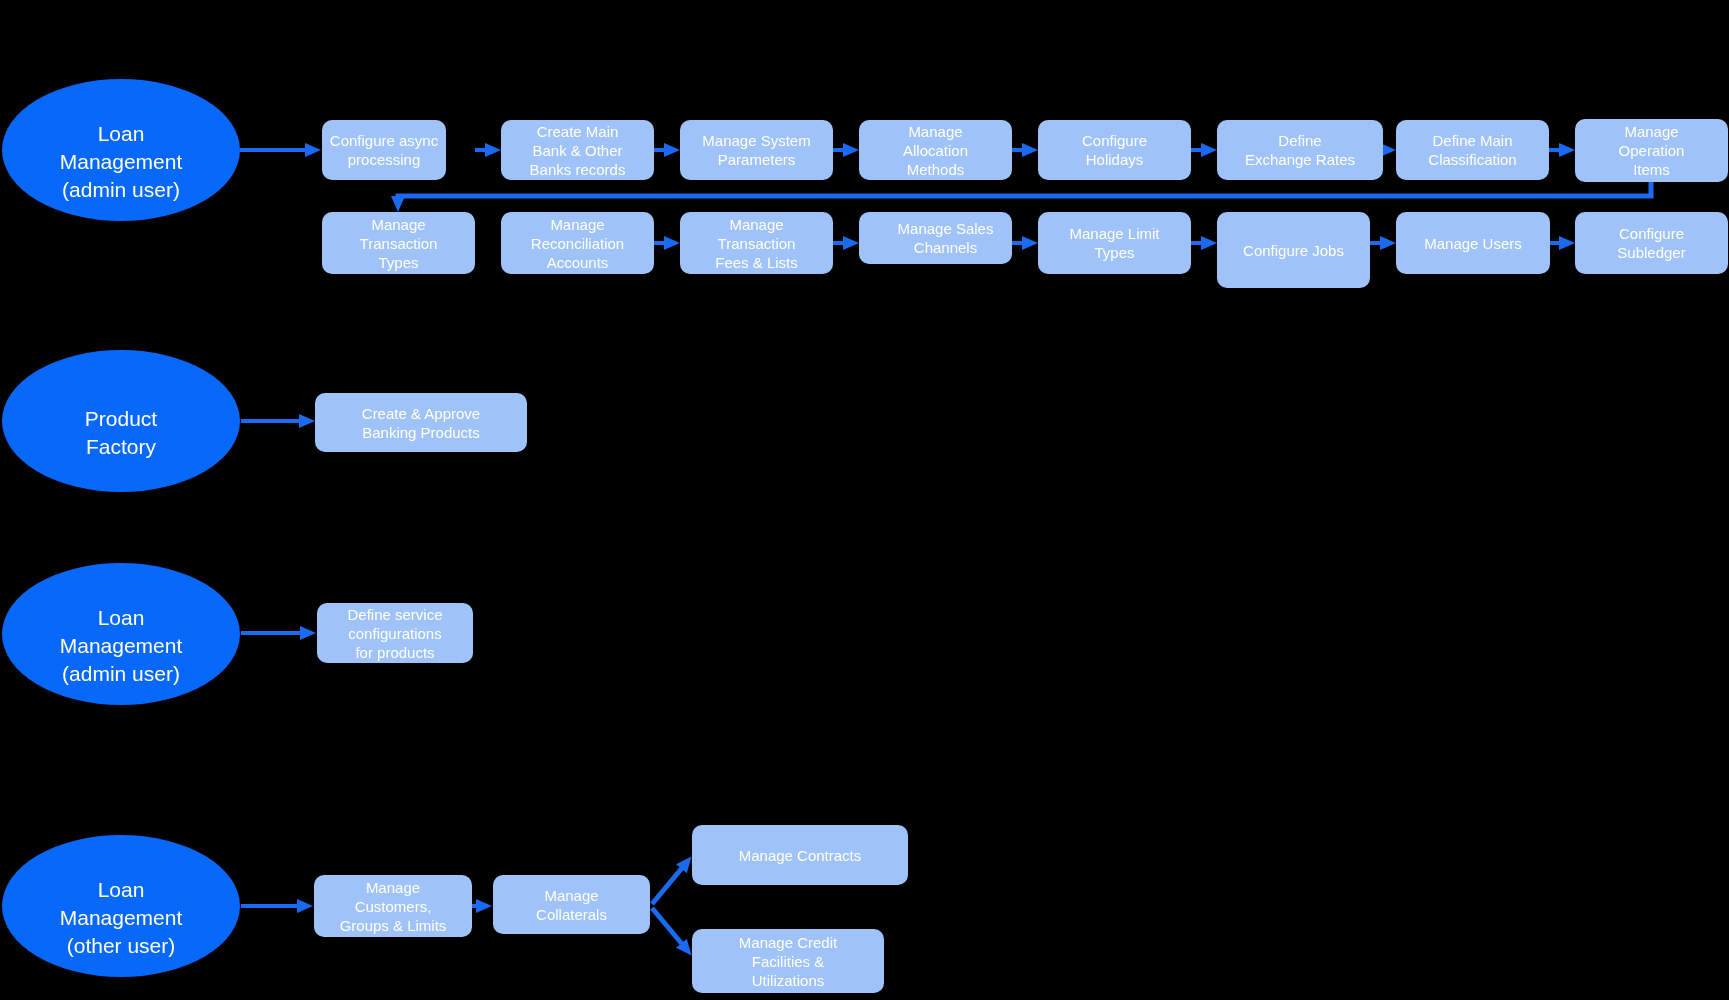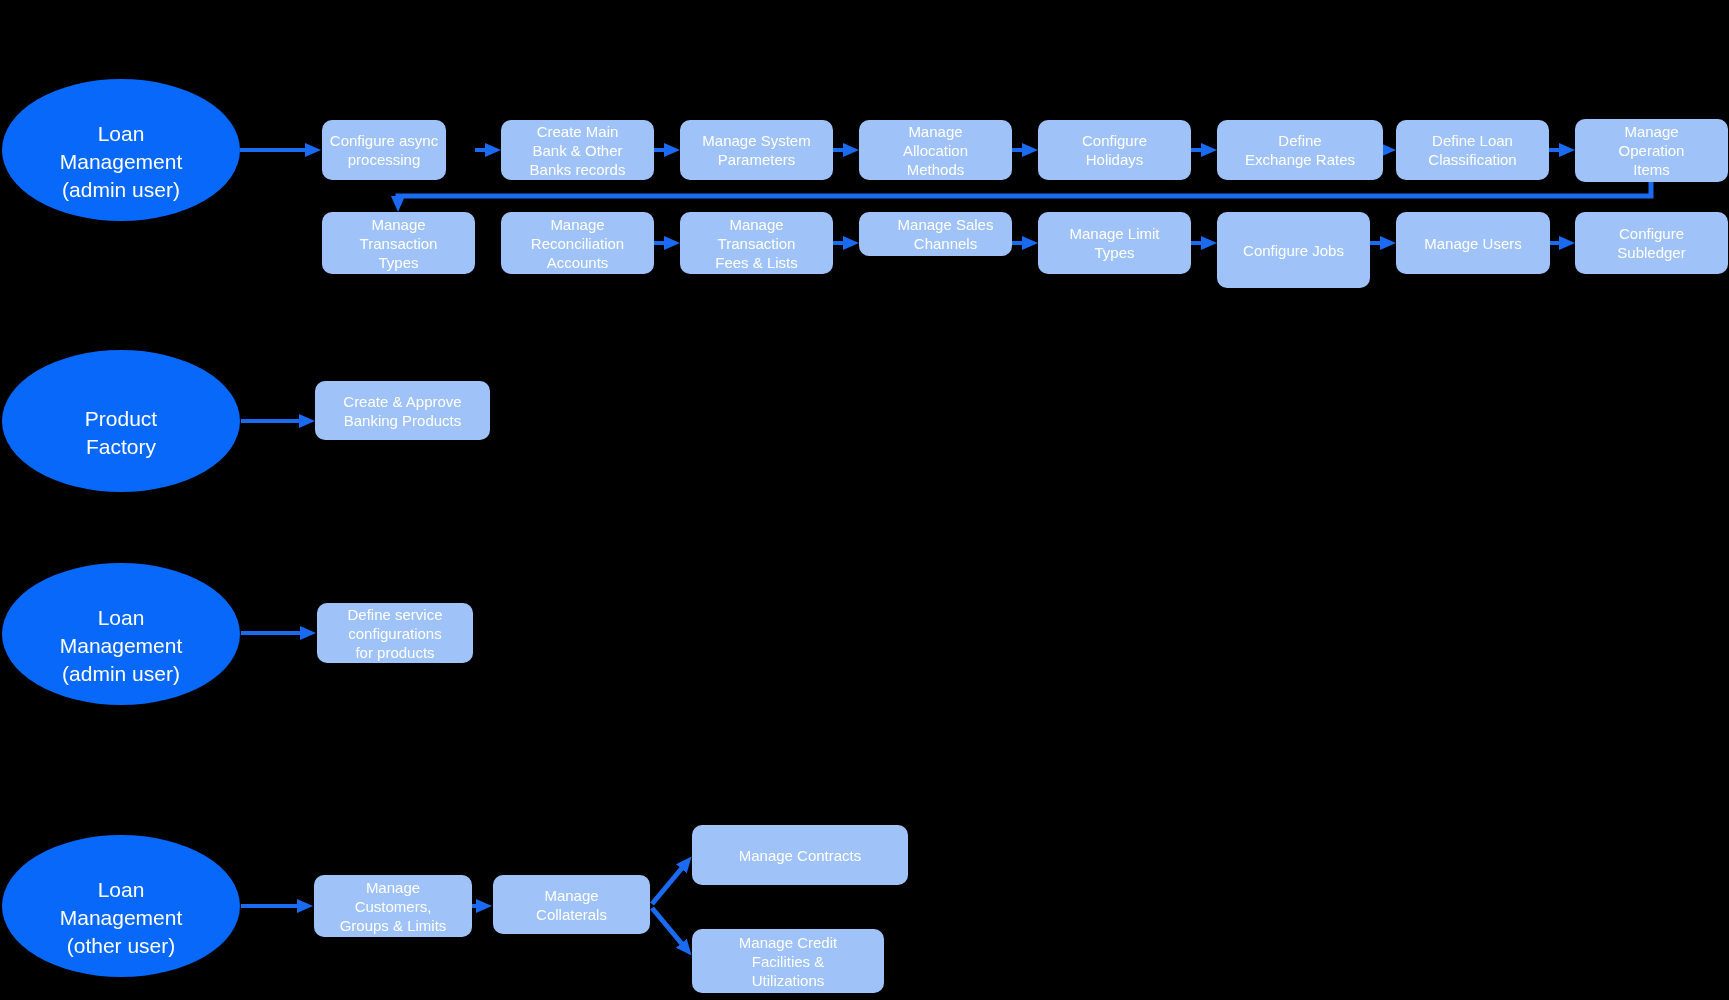--- a/index.html
+++ b/index.html
@@ -115,21 +115,21 @@
     </div>
   <div class="task" style="left:1038px;top:120px;width:153px;height:60px;">
       <span class="lbl">Configure
 Holidays</span>
     </div>
   <div class="task" style="left:1217px;top:120px;width:166px;height:60px;">
       <span class="lbl">Define
 Exchange Rates</span>
     </div>
   <div class="task" style="left:1396px;top:120px;width:153px;height:60px;">
-      <span class="lbl">Define Loan
+      <span class="lbl">Define Main
 Classification</span>
     </div>
   <div class="task" style="left:1575px;top:119px;width:153px;height:63px;">
       <span class="lbl">Manage
 Operation
 Items</span>
     </div>
 
   <div class="task" style="left:322px;top:212px;width:153px;height:62px;">
       <span class="lbl">Manage
@@ -139,40 +139,40 @@
   <div class="task" style="left:501px;top:212px;width:153px;height:62px;">
       <span class="lbl">Manage
 Reconciliation
 Accounts</span>
     </div>
   <div class="task" style="left:680px;top:212px;width:153px;height:62px;">
       <span class="lbl">Manage
 Transaction
 Fees &amp; Lists</span>
     </div>
-  <div class="task" style="left:859px;top:212px;width:153px;height:44px;padding-left:24px;">
+  <div class="task" style="left:859px;top:212px;width:153px;height:52px;padding-left:24px;">
       <span class="lbl">Manage Sales
 Channels</span>
     </div>
   <div class="task" style="left:1038px;top:212px;width:153px;height:62px;">
       <span class="lbl">Manage Limit
 Types</span>
     </div>
   <div class="task" style="left:1217px;top:212px;width:153px;height:76px;text-align:right;">
       <span class="lbl">Configure Jobs</span>
     </div>
   <div class="task" style="left:1396px;top:212px;width:154px;height:62px;">
       <span class="lbl">Manage Users</span>
     </div>
   <div class="task" style="left:1575px;top:212px;width:153px;height:62px;">
       <span class="lbl">Configure
 Subledger</span>
     </div>
 
-  <div class="task" style="left:315px;top:381px;width:175px;height:59px;">
+  <div class="task" style="left:315px;top:393px;width:212px;height:59px;">
       <span class="lbl">Create &amp; Approve
 Banking Products</span>
     </div>
 
   <div class="task" style="left:317px;top:603px;width:156px;height:60px;">
       <span class="lbl">Define service
 configurations
 for products</span>
     </div>
 

